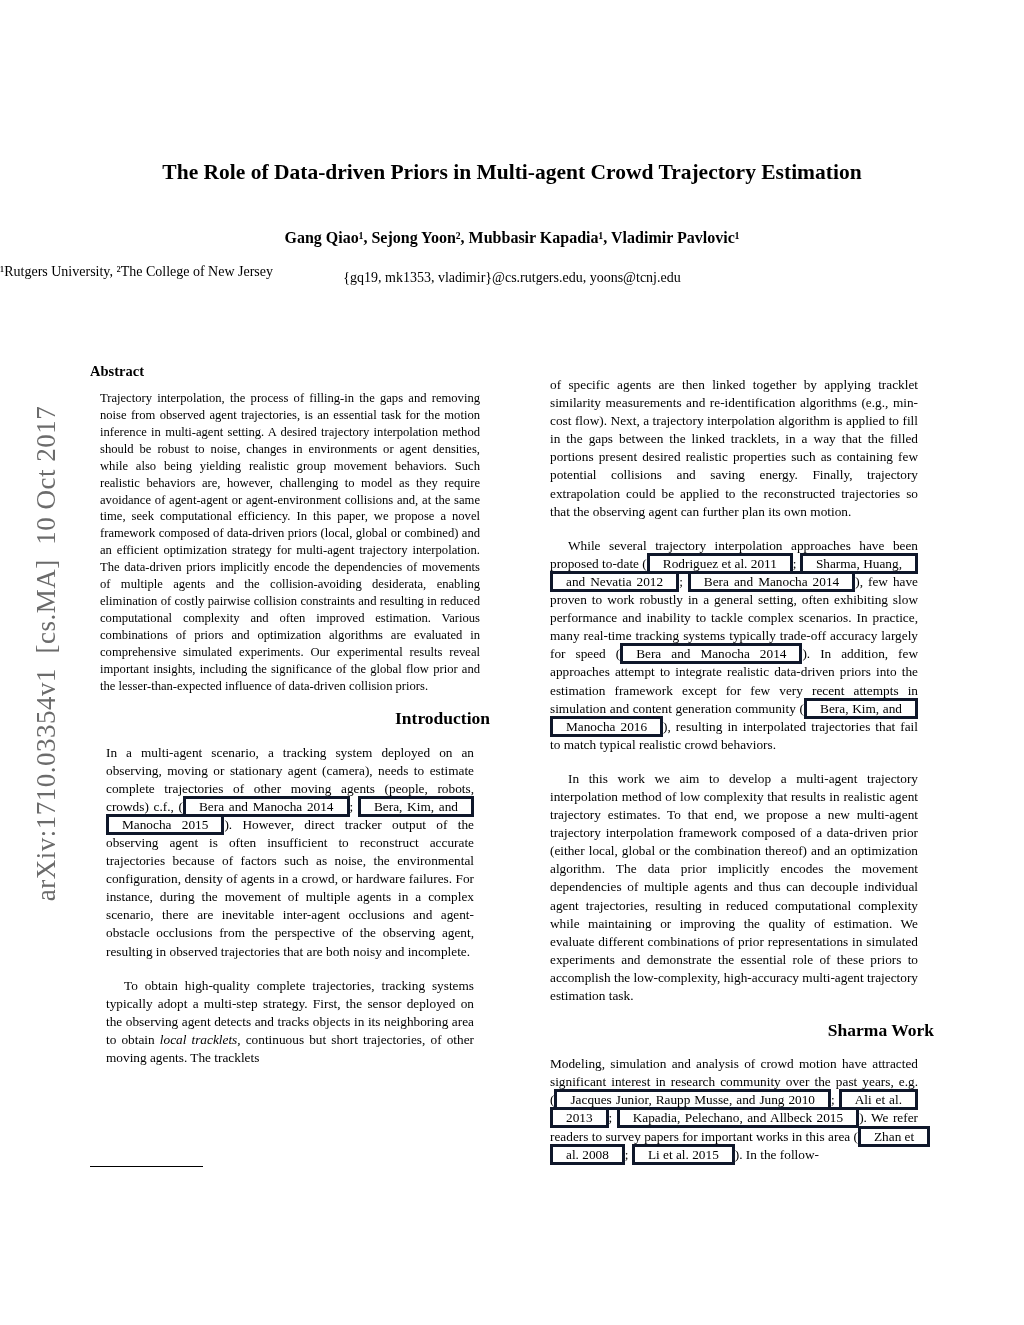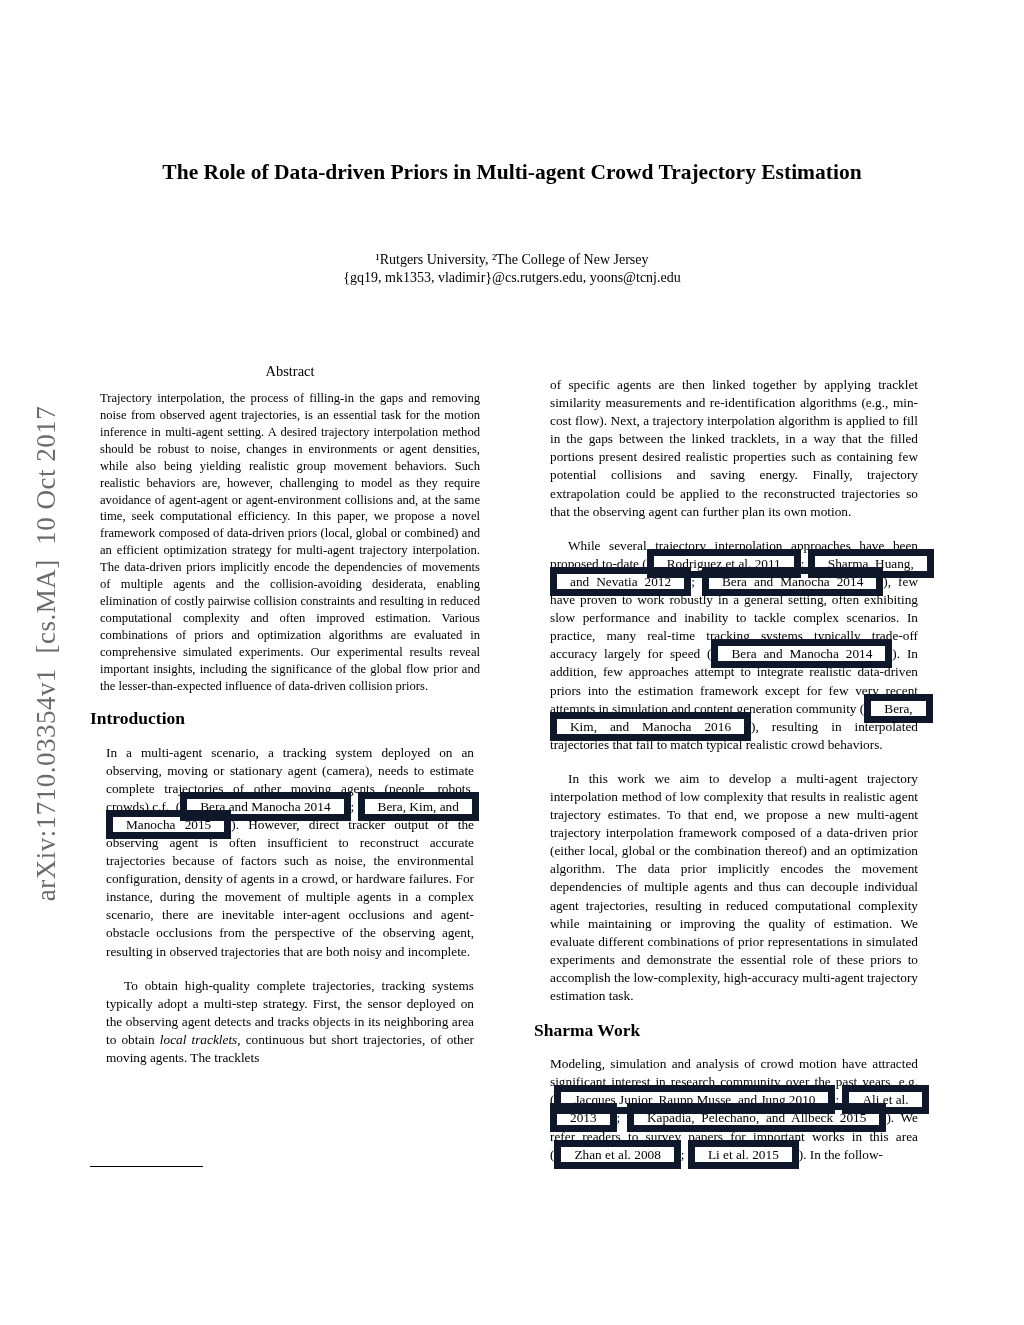--- a/index.html
+++ b/index.html
@@ -28,61 +28,61 @@
 
   .paper-title {
     position: absolute; top: 160px; left: 0; width: 100%;
     text-align: center; font-weight: bold; font-size: 21.5px;
   }
   .authors-line {
     position: absolute; top: 229px; left: 0; width: 100%;
     text-align: center; font-weight: bold; font-size: 16px;
   }
   .affiliations-line {
-    position: absolute; top: 252px; left: 0; width: 100%;
-    text-align: center; font-size: 14px;
+    position: absolute; top: 264px; left: 0; width: 100%;
+    font-size: 14px;
   }
   .emails-line {
     position: absolute; top: 270px; left: 0; width: 100%;
     text-align: center; font-size: 14px; font-family: Liberation Serif, serif;
   }
 
   .columns {
     position: absolute; top: 360px; left: 90px; width: 844px;
     display: flex; gap: 44px;
   }
   .col {
     width: 400px;
     font-size: 13.3px;
     line-height: 18.1px;
     text-align: justify;
   }
 
   .abstract-heading {
-    text-align: center; font-weight: normal; font-size: 14.5px;
+    text-align: left; font-weight: bold; font-size: 14.5px;
     margin: 2px 0 10px 0;
   }
   .abstract-body {
     margin: 0 10px;
     font-size: 12.6px;
     line-height: 16.9px;
     text-align: justify;
   }
 
   .section-heading {
-    text-align: left; font-weight: bold; font-size: 17.5px;
+    text-align: right; font-weight: bold; font-size: 17.5px;
     margin: 15px 0 7px 0;
   }
   .col .section-heading:first-child { margin-top: 0; }
 
   p { margin: 16px; }
   p.indent { text-indent: 18px; }
 
   .cite {
-    border: 7px solid #0f172a;
+    border: 3px solid #0f172a;
     padding: 0 13px;
     box-decoration-break: clone;
     -webkit-box-decoration-break: clone;
   }
 
   .footnote-rule {
     position: absolute;
     left: 90px; top: 1166px;
     width: 113px; height: 0;
     border-top: 1px solid #000;
@@ -90,20 +90,21 @@
 </style>
 </head>
 <body>
 
 <div class="page">
 
   <div class="arxiv-watermark">arXiv:1710.03354v1&nbsp; [cs.MA]&nbsp; 10 Oct 2017</div>
 
   <div class="paper-title">The Role of Data-driven Priors in Multi-agent Crowd Trajectory Estimation</div>
 
+  <div class="authors-line">Gang Qiao¹, Sejong Yoon², Mubbasir Kapadia¹, Vladimir Pavlovic¹</div>
 
   <div class="affiliations-line">¹Rutgers University, ²The College of New Jersey</div>
 
   <div class="emails-line">{gq19, mk1353, vladimir}@cs.rutgers.edu, yoons@tcnj.edu</div>
 
   <div class="columns">
 
     <div class="col">
       <div class="abstract-heading">Abstract</div>
       <div class="abstract-body">Trajectory interpolation, the process of filling-in the gaps and removing noise from observed agent trajectories, is an essential task for the motion inference in multi-agent setting. A desired trajectory interpolation method should be robust to noise, changes in environments or agent densities, while also being yielding realistic group movement behaviors. Such realistic behaviors are, however, challenging to model as they require avoidance of agent-agent or agent-environment collisions and, at the same time, seek computational efficiency. In this paper, we propose a novel framework composed of data-driven priors (local, global or combined) and an efficient optimization strategy for multi-agent trajectory interpolation. The data-driven priors implicitly encode the dependencies of movements of multiple agents and the collision-avoiding desiderata, enabling elimination of costly pairwise collision constraints and resulting in reduced computational complexity and often improved estimation. Various combinations of priors and optimization algorithms are evaluated in comprehensive simulated experiments. Our experimental results reveal important insights, including the significance of the global flow prior and the lesser-than-expected influence of data-driven collision priors.</div>

